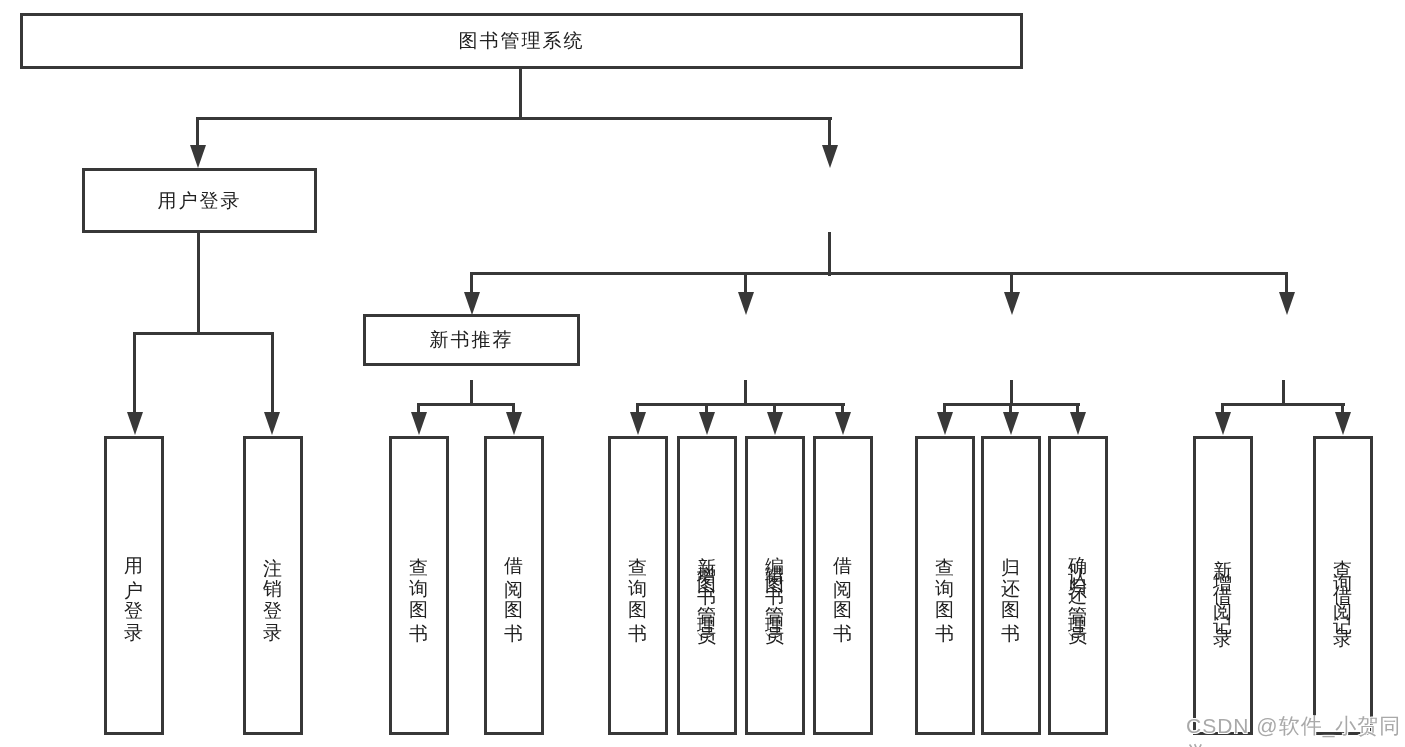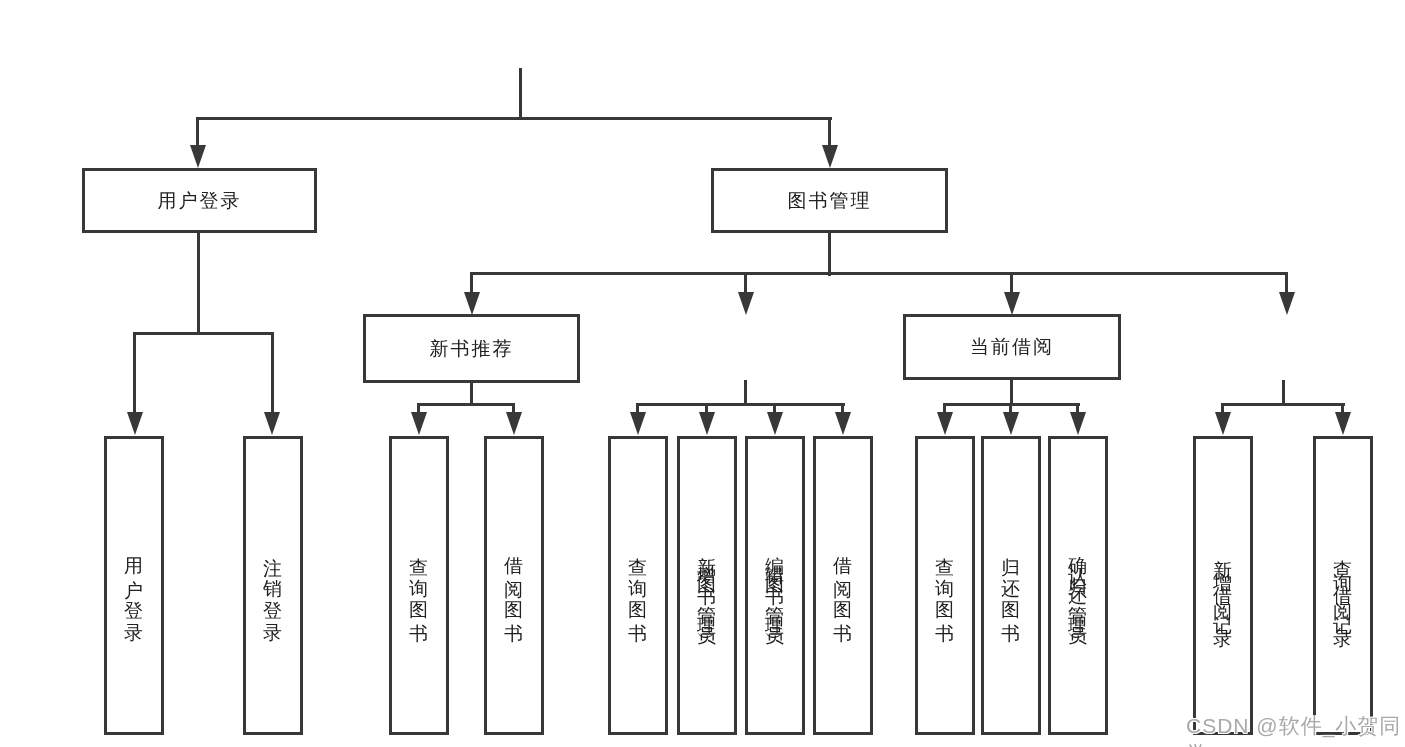--- a/index.html
+++ b/index.html
@@ -34,51 +34,50 @@
     position:absolute;left:1186px;top:712px;font-size:21px;color:#a9a9a9;
     letter-spacing:1px;z-index:5;
     text-shadow:1px 1px 0 #ffffff,-1px -1px 0 #ffffff,1px -1px 0 #ffffff,-1px 1px 0 #ffffff;
   }
 </style>
 </head>
 <body>
 
 <div class="stage">
 
+  <div class="box" style="left:20px;top:13px;width:1003px;height:56px;">图书管理系统</div>
 
   <div class="line" style="left:519px;top:68px;width:3px;height:52px;"></div>
   <div class="line" style="left:196px;top:117px;width:636px;height:3px;"></div>
   <div class="line" style="left:196px;top:117px;width:3px;height:32px;"></div>
   <div class="arrow" style="left:190px;top:145px;"></div>
   <div class="line" style="left:828px;top:117px;width:3px;height:32px;"></div>
   <div class="arrow" style="left:822px;top:145px;"></div>
 
   <div class="box" style="left:82px;top:168px;width:235px;height:65px;">用户登录</div>
-  <div class="box" style="left:711px;top:168px;width:237px;height:65px;">图书管理</div>
 
   <div class="line" style="left:197px;top:232px;width:3px;height:103px;"></div>
   <div class="line" style="left:133px;top:332px;width:141px;height:3px;"></div>
   <div class="line" style="left:133px;top:332px;width:3px;height:82px;"></div>
   <div class="arrow" style="left:127px;top:412px;"></div>
   <div class="line" style="left:271px;top:332px;width:3px;height:82px;"></div>
   <div class="arrow" style="left:264px;top:412px;"></div>
 
   <div class="line" style="left:828px;top:232px;width:3px;height:44px;"></div>
   <div class="line" style="left:470px;top:272px;width:818px;height:3px;"></div>
   <div class="line" style="left:470px;top:272px;width:3px;height:24px;"></div>
   <div class="arrow" style="left:464px;top:292px;"></div>
   <div class="line" style="left:744px;top:272px;width:3px;height:24px;"></div>
   <div class="arrow" style="left:738px;top:292px;"></div>
   <div class="line" style="left:1010px;top:272px;width:3px;height:24px;"></div>
   <div class="arrow" style="left:1004px;top:292px;"></div>
   <div class="line" style="left:1285px;top:272px;width:3px;height:24px;"></div>
   <div class="arrow" style="left:1279px;top:292px;"></div>
 
-  <div class="box" style="left:363px;top:314px;width:217px;height:69px;">新书推荐</div>
-  <div class="box" style="left:903px;top:314px;width:218px;height:66px;">当前借阅</div>
+  <div class="box" style="left:363px;top:314px;width:217px;height:52px;">新书推荐</div>
 
   <div class="line" style="left:470px;top:380px;width:3px;height:26px;"></div>
   <div class="line" style="left:417px;top:403px;width:98px;height:3px;"></div>
   <div class="line" style="left:417px;top:403px;width:3px;height:12px;"></div>
   <div class="arrow" style="left:411px;top:412px;"></div>
   <div class="line" style="left:512px;top:403px;width:3px;height:12px;"></div>
   <div class="arrow" style="left:506px;top:412px;"></div>
 
   <div class="line" style="left:744px;top:380px;width:3px;height:26px;"></div>
   <div class="line" style="left:636px;top:403px;width:209px;height:3px;"></div>

